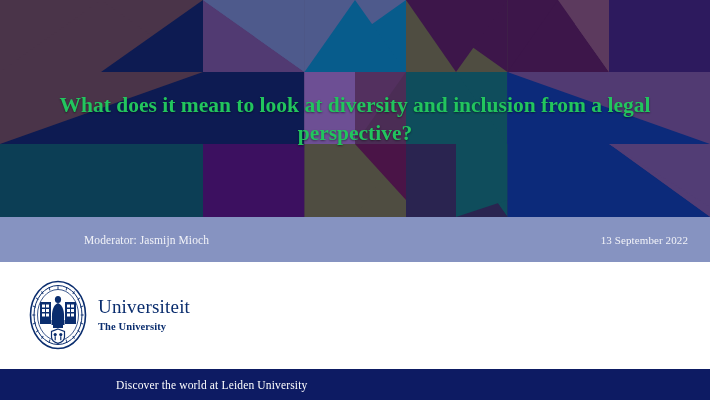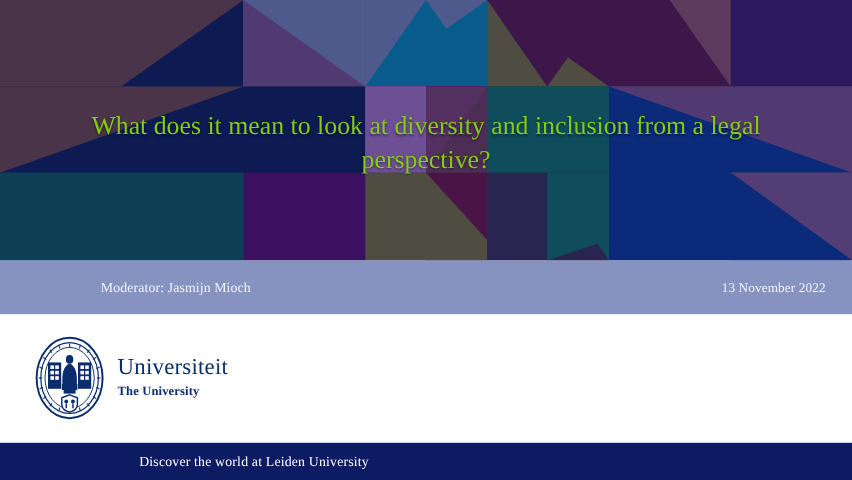--- a/index.html
+++ b/index.html
@@ -21,21 +21,21 @@
     padding-top:22px;box-sizing:border-box;
     pointer-events:none;
   }
   .title-main{
     color:#ffffff;font-weight:bold;font-size:27px;line-height:1.18;
     letter-spacing:.2px;text-align:center;
     text-shadow:0 1px 2px rgba(0,0,0,.45);
     margin:0 0 1px 0;
   }
   .title-sub{
-    color:#84cc16;font-weight:normal;font-size:21.5px;line-height:1.3;
+    color:#22c55e;font-weight:bold;font-size:21.5px;line-height:1.3;
     text-align:center;max-width:620px;
     text-shadow:0 1px 2px rgba(0,0,0,.45);
     margin:12px;
   }
 
   
   .infobar{
     position:absolute;left:0;top:217px;width:710px;height:45px;
     background:#8693c1;
     display:flex;align-items:center;justify-content:space-between;
@@ -131,21 +131,21 @@
       <polygon points="609,144 710,144 710,207" fill="#523d75"></polygon>
     </svg>
 
     <div class="hero-title-wrap">
       <h2 class="title-sub">What does it mean to look at diversity and inclusion from a legal perspective?</h2>
     </div>
   </div>
 
   <div class="infobar">
     <span class="moderator">Moderator: Jasmijn Mioch</span>
-    <span class="date">13 November 2022</span>
+    <span class="date">13 September 2022</span>
   </div>
 
   <div class="logoband">
     <div class="logo">
       <svg class="seal" viewBox="0 0 58 70" aria-hidden="true">
         <ellipse cx="29" cy="35" rx="27.5" ry="33.5" fill="none" stroke="#0a2d6e" stroke-width="1.6"></ellipse>
         <ellipse cx="29" cy="35" rx="24" ry="29.5" fill="none" stroke="#0a2d6e" stroke-width="1"></ellipse>
         <ellipse cx="29" cy="35" rx="20.5" ry="25.5" fill="none" stroke="#0a2d6e" stroke-width="0.8"></ellipse>
 
         <g stroke="#0a2d6e" stroke-width="1.1" opacity=".85">

